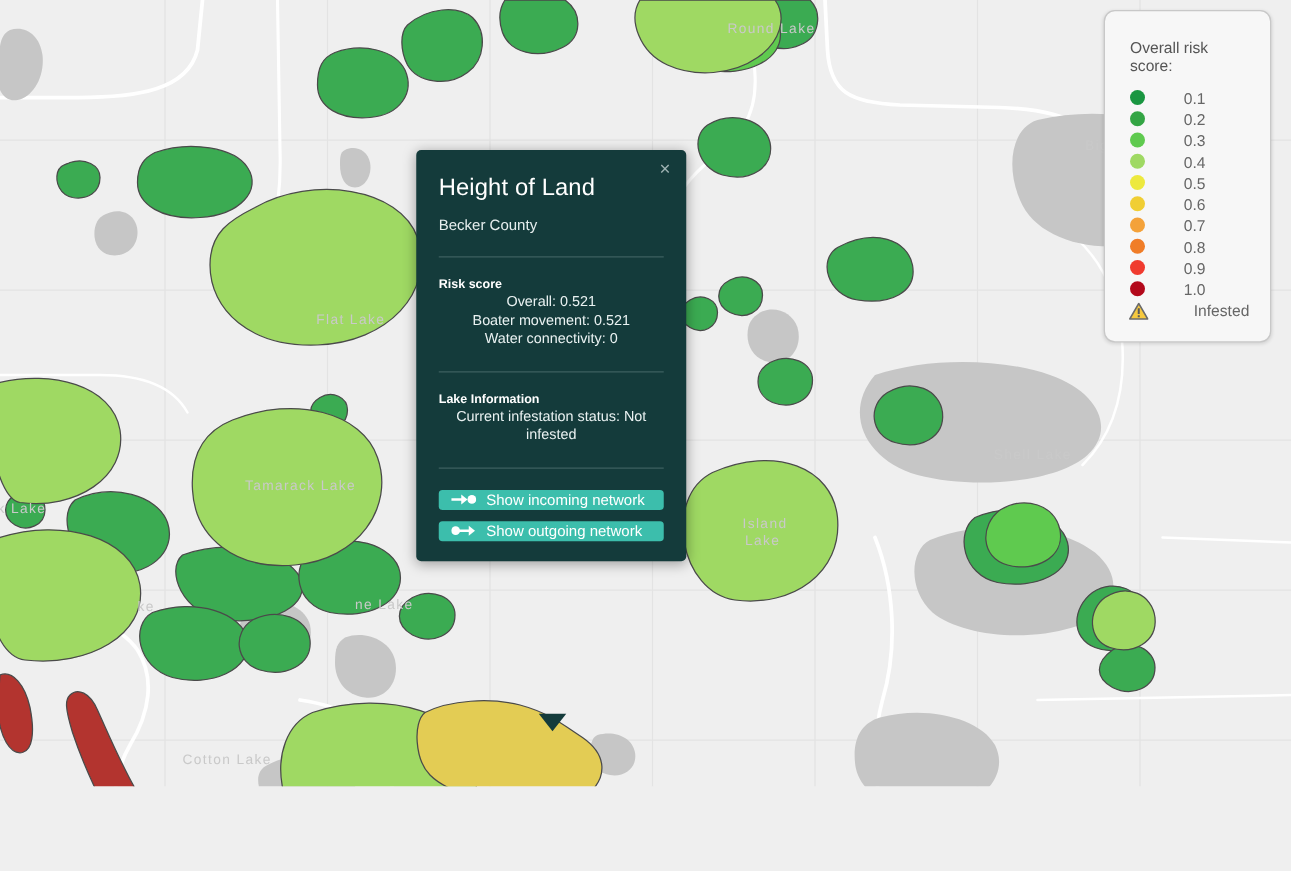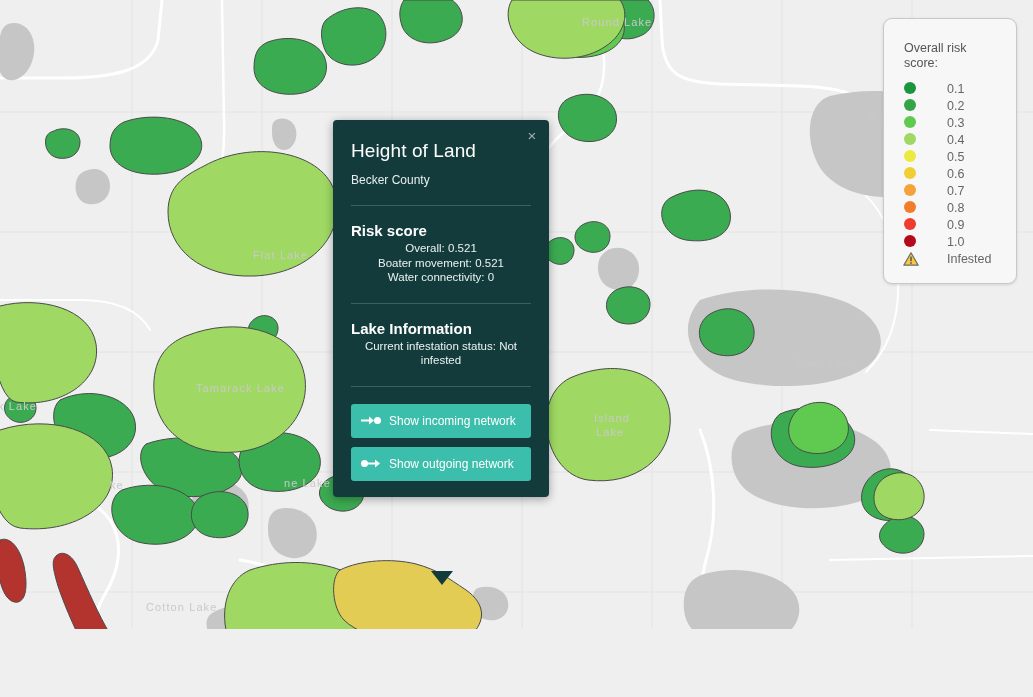--- a/index.html
+++ b/index.html
@@ -87,56 +87,56 @@
     font-size: 12px;
     margin-top: 11px;
     color: #e6eeee;
   }
   .popup-divider {
     border: 0;
     border-top: 1px solid #3c6060;
     margin: 18px 0 16px 0;
   }
   .section-head {
-    font-size: 15px;
+    font-size: 10px;
     font-weight: bold;
     margin-bottom: 2px;
     color: #ffffff;
   }
   .section-line {
     font-size: 11.5px;
     line-height: 14.6px;
     color: #eaf2f2;
     text-align: center;
   }
   .btn {
     display: flex;
     align-items: center;
     gap: 8px;
     background: #3cbeac;
     color: #ffffff;
     border: 0;
     border-radius: 3px;
     width: 100%;
-    padding: 10px 10px;
+    padding: 1px 10px;
     font-size: 12px;
     font-family: "Liberation Sans", sans-serif;
     cursor: pointer;
     margin-top: 9px;
     box-sizing: border-box;
     text-align: left;
   }
   .btn:first-of-type { margin-top: 0; }
   .btn-icon { flex: 0 0 auto; display: block; }
 
   
   #legend {
     position: absolute;
     left: 883px;
-    top: 18px;
+    top: 8px;
     width: 134px;
     background: #f7f7f7;
     border: 1px solid #c8c8c8;
     border-radius: 9px;
     padding: 22px 0 14px 20px;
     box-sizing: border-box;
     box-shadow: 0 1px 3px rgba(0,0,0,0.12);
   }
   #legend-title {
     font-size: 12.5px;
@@ -390,17 +390,17 @@
           <span class="legend-swatch" style="background: rgb(179, 9, 27);"></span>
           <span class="legend-label">1.0</span>
         </div>
       </div>
     <div class="legend-row">
       <svg class="legend-tri" width="16" height="14" viewBox="0 0 16 14">
         <path d="M8,0.8 L15.2,13.2 L0.8,13.2 Z" fill="#f6c93f" stroke="#6b6b6b" stroke-width="1.2" stroke-linejoin="round"></path>
         <rect x="7.2" y="4.6" width="1.6" height="4.6" fill="#5a5a5a"></rect>
         <rect x="7.2" y="10.2" width="1.6" height="1.6" fill="#5a5a5a"></rect>
       </svg>
-      <span class="legend-label" style="margin-left:28px;">Infested</span>
+      <span class="legend-label" style="margin-left:36px;">Infested</span>
     </div>
   </div>
 
 </div>
 
 </body></html>

